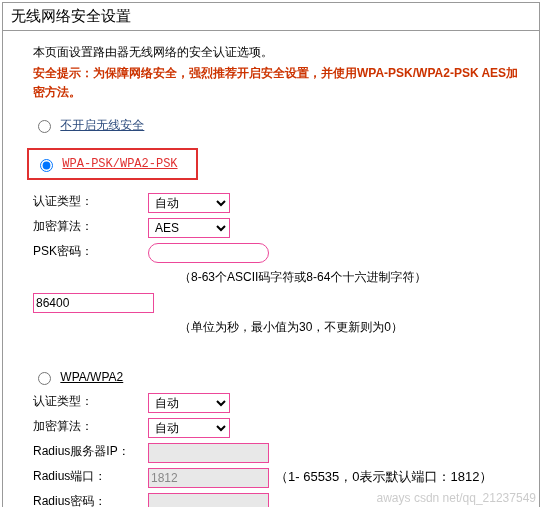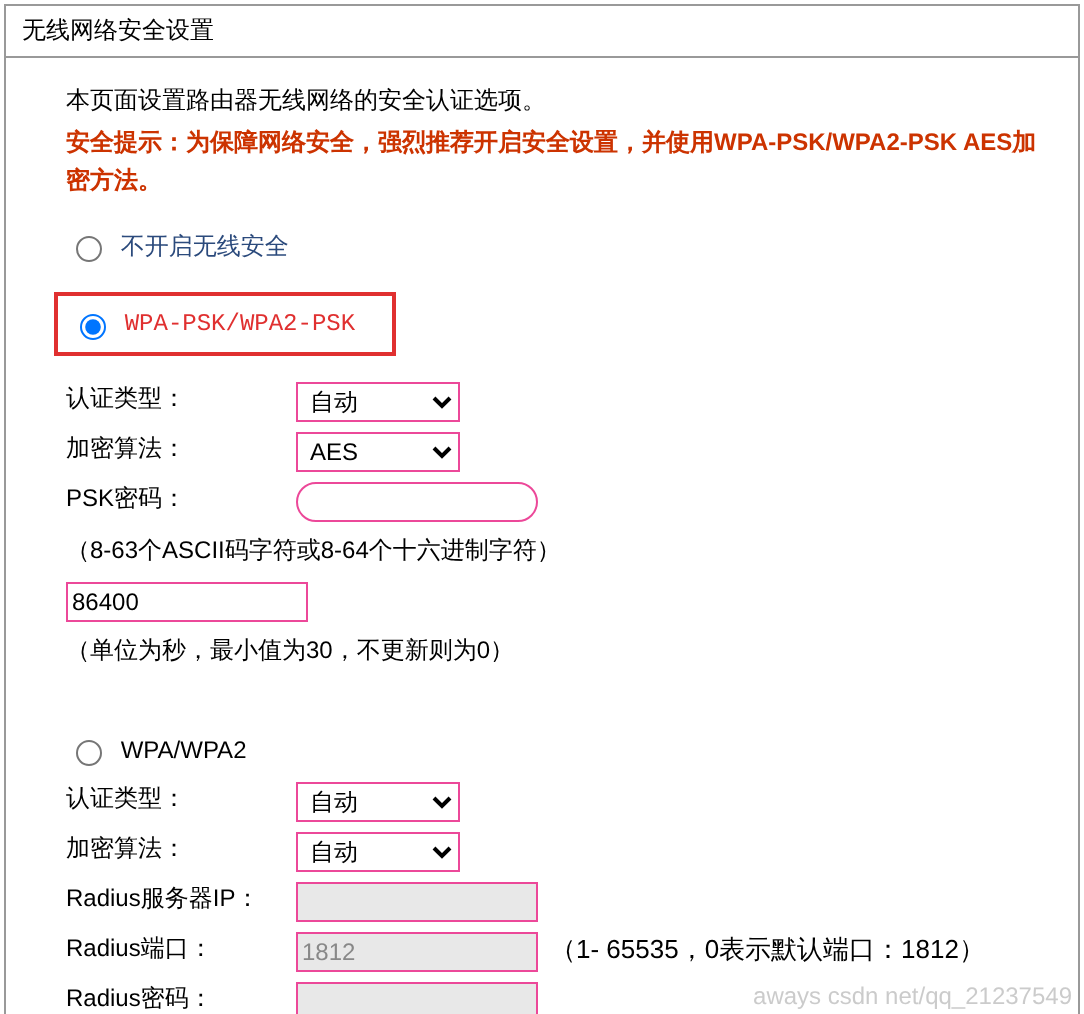--- a/index.html
+++ b/index.html
@@ -12,21 +12,21 @@
   }
   .panel {
     border: 1px solid #999;
     margin: 2px;
     background: #fff;
   }
   .panel-title {
     background: #fff;
     padding: 4px 8px;
     border-bottom: 1px solid #999;
-    font-size: 12px;
+    font-size: 15px;
   }
   .content {
     padding: 12px 20px 10px 30px;
   }
   .desc {
     color: #000;
     line-height: 1.6;
     margin-bottom: 2px;
   }
   .warn {
@@ -39,20 +39,21 @@
     margin: 6px 0;
     padding: 2px 0;
   }
   .radio-row input[type="radio"] {
     margin-right: 6px;
     vertical-align: middle;
   }
   .radio-row label {
     color: #2b4a7c;
     vertical-align: middle;
+    text-decoration: underline;
   }
   .highlight {
     border: 2px solid #e03030;
     display: inline-block;
     padding: 4px 18px 4px 6px;
     margin: 6px 0 8px -6px;
   }
   .highlight label {
     color: #e03030;
     font-family: "Courier New", monospace;
@@ -82,20 +83,21 @@
   input.disabled {
     background: #e8e8e8;
     color: #888;
   }
   .hint {
     color: #000;
     font-size: 13px;
     margin-left: 6px;
   }
   .hint-below {
+    margin-left: 146px;
     color: #000;
     font-size: 12px;
     line-height: 1.6;
     margin-top: 2px;
     margin-bottom: 6px;
   }
   .section-gap {
     height: 18px;
   }
   .psk-input {

